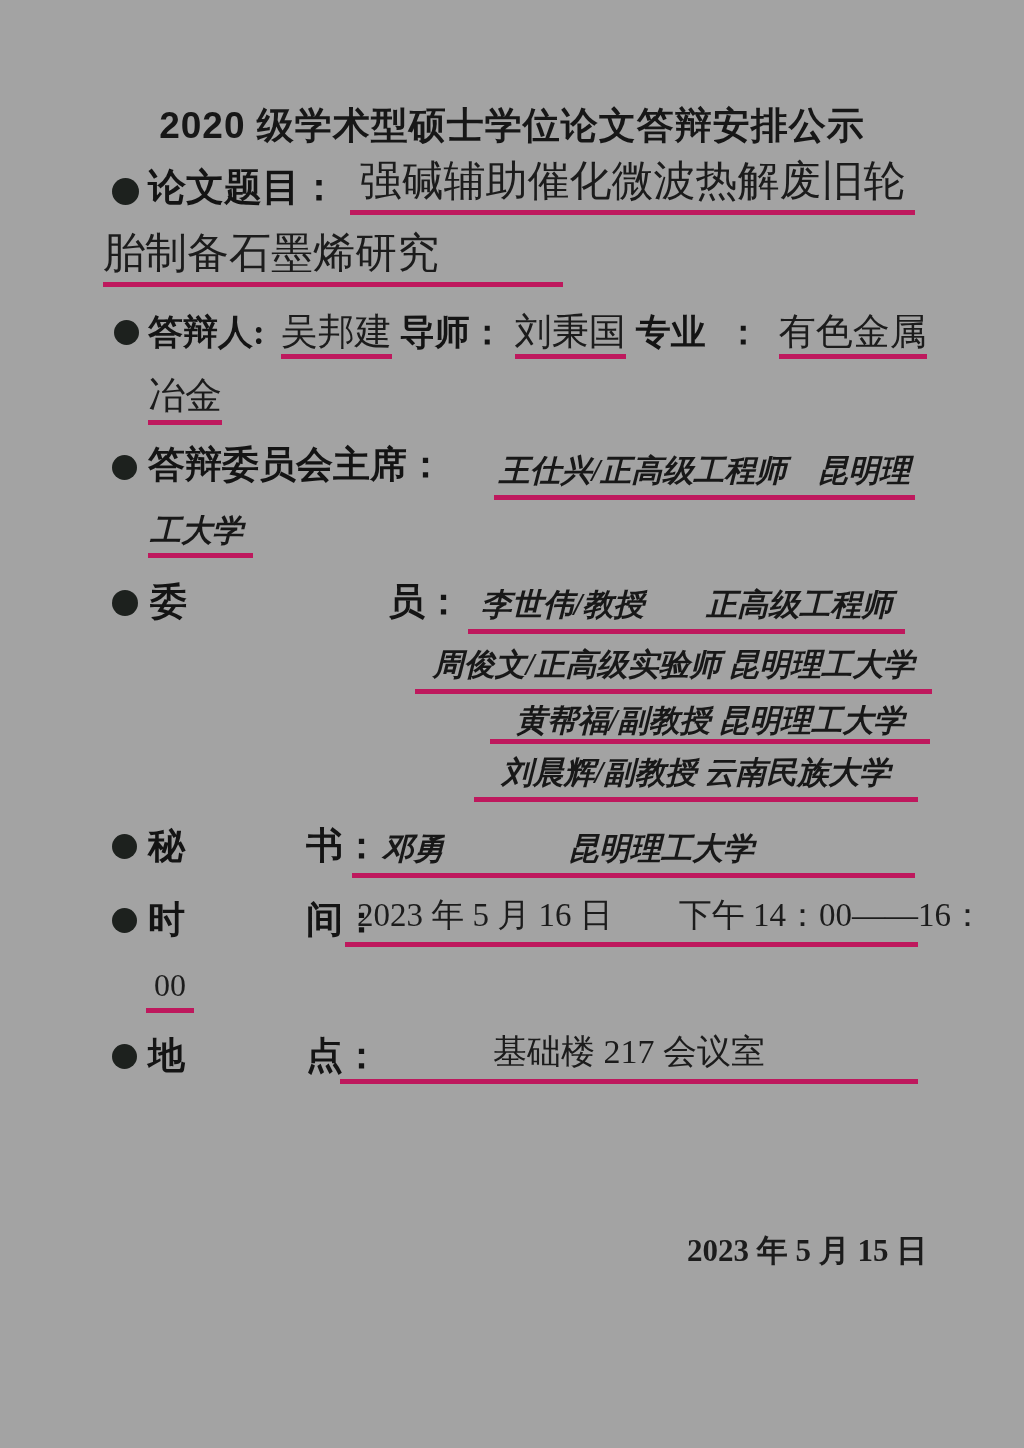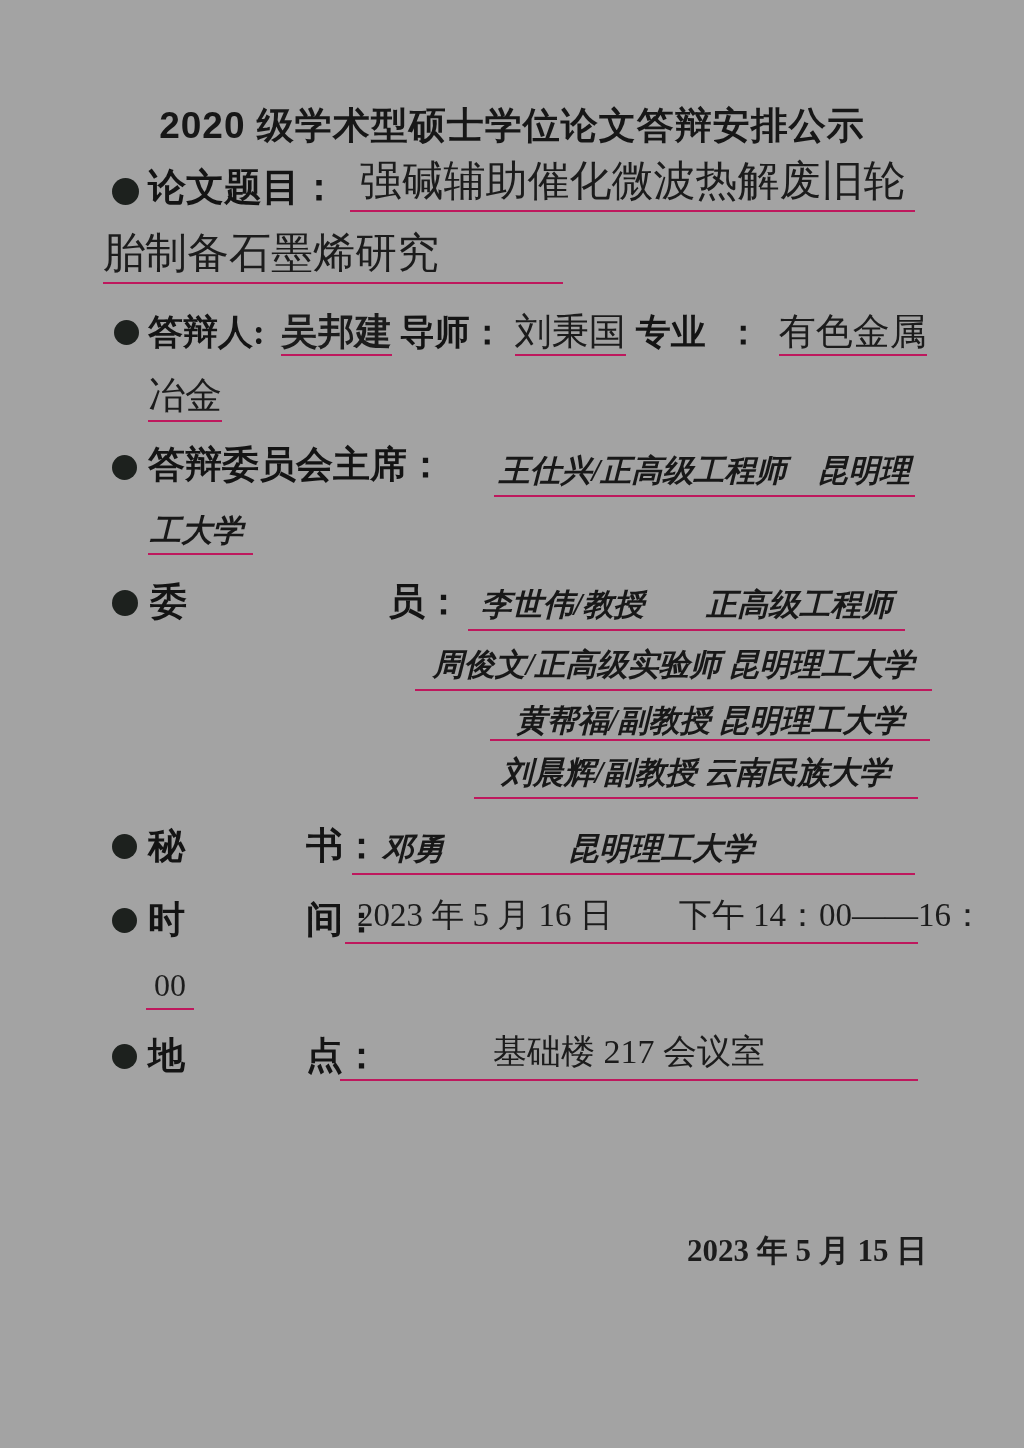--- a/index.html
+++ b/index.html
@@ -35,39 +35,39 @@
   .val{
     font-family:"Liberation Serif", serif;
     color:#1c1c1c;
   }
   .hand{
     font-family:"Liberation Serif", serif;
     font-style:italic;
     font-weight:600;
     color:#181818;
   }
-  .ul{border-bottom:2px solid #be185d;}
+  .ul{border-bottom:5px solid #be185d;}
   .inl{display:inline-block;}
 </style>
 </head>
 <body>
 
 <div class="page">
 
   <div class="abs doc-title">2020 级学术型硕士学位论文答辩安排公示</div>
 
   <div class="bullet" style="left:112px;top:178px;width:27px;height:27px;"></div>
   <div class="abs lbl" style="left:148px;top:165px;font-size:38px;">论文题目：</div>
   <div class="abs val ul" style="left:350px;top:156px;width:565px;font-size:42px;text-align:center;padding-bottom:4px;">强碱辅助催化微波热解废旧轮</div>
   <div class="abs val ul" style="left:103px;top:228px;width:460px;font-size:42px;text-align:left;padding-bottom:4px;">胎制备石墨烯研究</div>
 
   <div class="bullet" style="left:114px;top:320px;width:25px;height:25px;"></div>
   <div class="abs" style="left:148px;top:310px;">
     <span class="lbl" style="font-size:35px;">答辩人:</span>
-    <span class="val ul" style="font-size:37px;margin-left:12px;padding-bottom:2px;font-weight:bold;">吴邦建</span>
+    <span class="val ul" style="font-size:37px;margin-left:12px;padding-bottom:2px;">吴邦建</span>
     <span class="lbl" style="font-size:35px;margin-left:4px;">导师：</span>
     <span class="val ul" style="font-size:37px;margin-left:6px;padding-bottom:2px;">刘秉国</span>
     <span class="lbl" style="font-size:35px;margin-left:6px;">专业</span>
     <span class="lbl" style="font-size:35px;margin-left:16px;">：</span>
     <span class="val ul" style="font-size:37px;margin-left:14px;padding-bottom:2px;">有色金属</span>
   </div>
   <div class="abs val ul inl" style="left:148px;top:374px;font-size:37px;padding-bottom:2px;">冶金</div>
 
   <div class="bullet" style="left:112px;top:455px;width:25px;height:25px;"></div>
   <div class="abs lbl" style="left:148px;top:443px;font-size:37px;">答辩委员会主席：</div>

